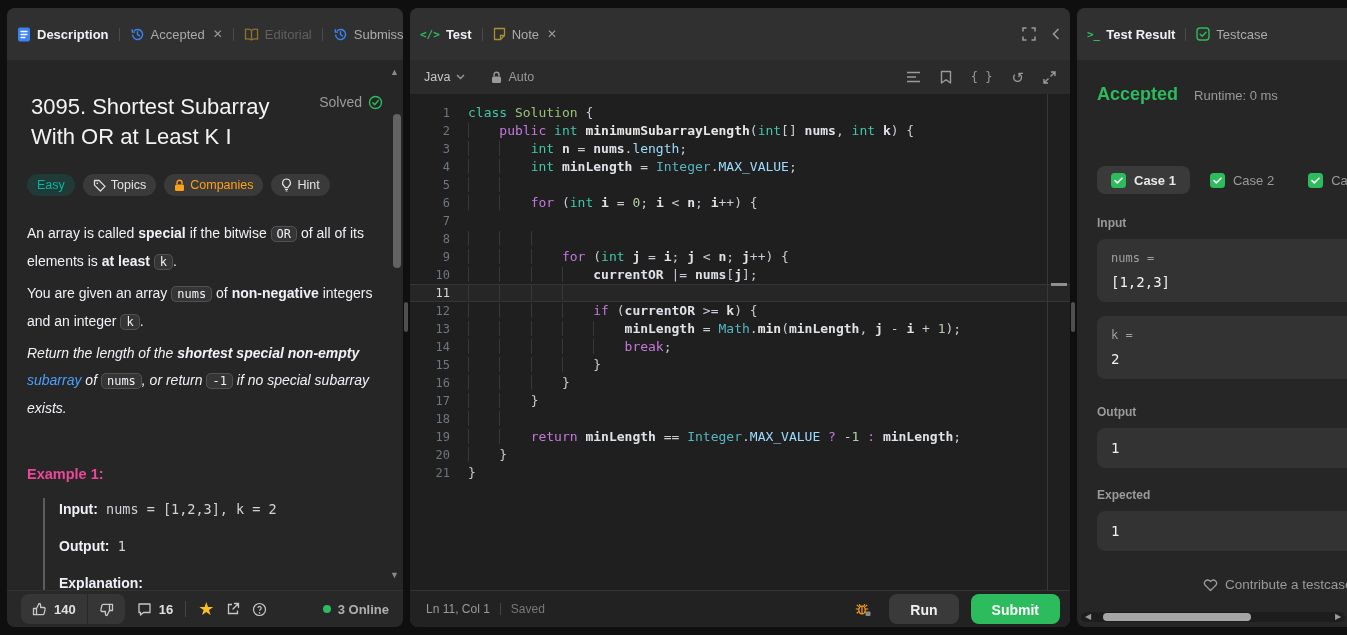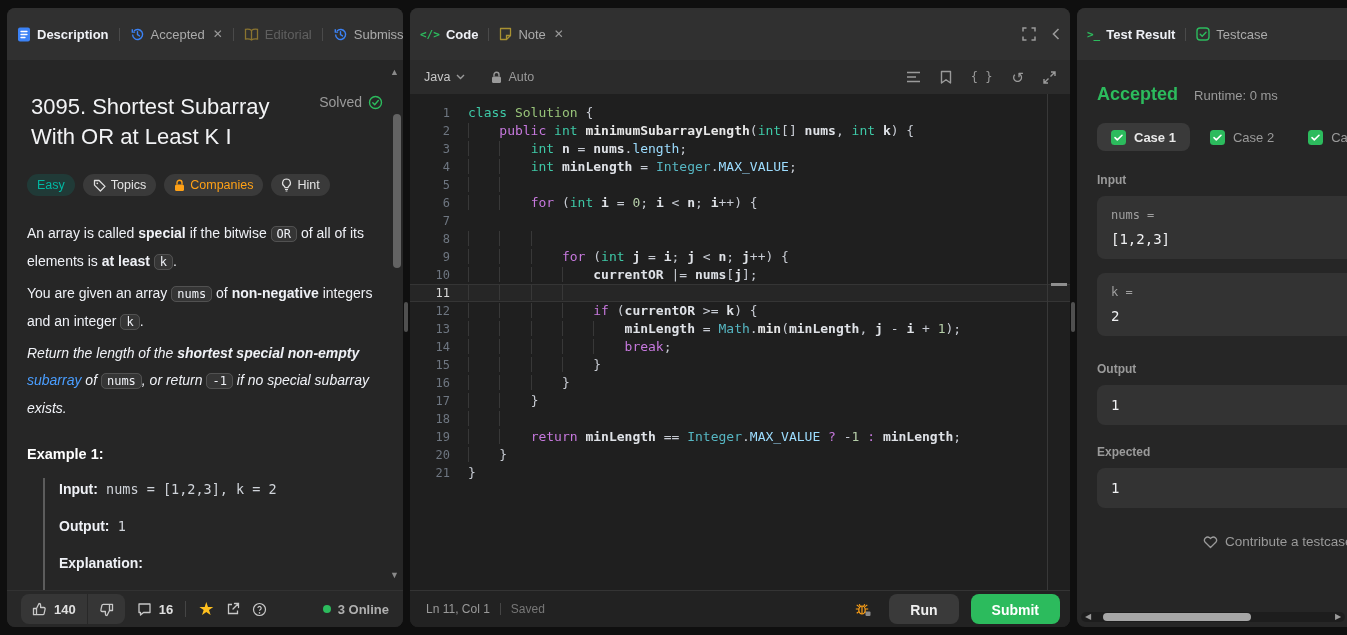--- a/index.html
+++ b/index.html
@@ -37,21 +37,21 @@
   .desc-body p{margin:4px 0 0;font-size:14px;line-height:27px;color:#eff1f6;}
   .desc-body p:first-of-type{margin-top:24px;}
   .rt-bold{font-weight:700;}
   .rt-italic{font-style:italic;}
   .rt-bi{font-style:italic;font-weight:700;}
   .rt-link{color:#4a9eff;font-style:italic;cursor:pointer;}
   .rt-code{font-family:"DejaVu Sans Mono",monospace;font-size:12px;background:rgba(255,255,255,0.07);
            border:1px solid rgba(255,255,255,0.14);border-radius:5px;padding:0 5px;color:#eff1f6;
            font-style:normal;white-space:nowrap;}
   .rt-mono{font-family:"DejaVu Sans Mono",monospace;font-size:13.5px;color:#d0d4da;}
-  .example-heading{margin-top:24px;font-size:14.5px;font-weight:700;color:#ffffff;}
+  .example-heading{margin-top:44px;font-size:14.5px;font-weight:700;color:#ec4899;}
   .example-block{margin:16px 0 0 16px;border-left:2px solid #5c5c5c;padding-left:14px;
                  display:flex;flex-direction:column;gap:15px;font-size:14px;line-height:22px;color:#eff1f6;}
   .panel-footer{height:36px;flex:none;display:flex;align-items:center;padding:0 14px;gap:12px;
                 background:#282828;border-top:1px solid rgba(255,255,255,0.05);}
   .vote-group{display:flex;gap:1px;}
   .vote-seg{display:flex;align-items:center;gap:7px;background:#363636;height:30px;padding:0 11px;
             color:#e0e0e0;font-size:13px;font-weight:600;cursor:pointer;}
   .vote-seg.left{border-radius:8px 0 0 8px;}
   .vote-seg.right{border-radius:0 8px 8px 0;}
   .foot-item{display:flex;align-items:center;gap:7px;color:#e0e0e0;font-size:13px;font-weight:600;cursor:pointer;}
@@ -100,21 +100,21 @@
   .btn-submit{background:#2cbb5d;color:#ffffff;margin-left:2px;}
   .bug-wrap{margin-left:auto;margin-right:8px;cursor:pointer;display:flex;}
 
   
   .result-body{flex:1;overflow:hidden;padding:24px 0 0 20px;position:relative;}
   .accepted-row{display:flex;align-items:baseline;gap:16px;}
   .accepted{color:#2cbb5d;font-size:18px;font-weight:700;}
   .runtime{color:#9a9a9a;font-size:13px;}
   .cases{display:flex;align-items:center;gap:6px;margin-top:18px;white-space:nowrap;}
   .case-pill{display:flex;align-items:center;gap:8px;height:28px;padding:0 14px;border-radius:8px;
-             font-size:13px;color:#9a9a9a;cursor:pointer;flex:none;}
+             font-size:13px;color:#9a9a9a;cursor:pointer;flex:none;margin-top:43px;}
   .case-pill.active{background:#3a3a3a;color:#e8e8e8;font-weight:600;}
   .field-label{margin-top:22px;font-size:12px;color:#9a9a9a;font-weight:600;}
   .io-box{width:300px;background:#333333;border-radius:8px;padding:12px 14px;margin-top:9px;box-sizing:border-box;}
   .io-box + .io-box{margin-top:14px;}
   .io-key{font-family:"DejaVu Sans Mono",monospace;font-size:12px;color:#a0a0a0;}
   .io-val{font-family:"DejaVu Sans Mono",monospace;font-size:14px;color:#f0f1f3;margin-top:9px;}
   .io-val.solo{margin-top:0;}
   .contribute{margin-top:26px;margin-left:106px;display:flex;align-items:center;gap:7px;
               color:#9a9a9a;font-size:13.5px;white-space:nowrap;cursor:pointer;}
   .h-scroll{position:absolute;bottom:5px;left:4px;right:2px;height:10px;display:flex;align-items:center;
@@ -260,21 +260,21 @@
       <span class="dot"></span>
       <span>3 Online</span>
     </div>
   </div>
 </div>
 
 <div class="panel" id="editor-panel">
   <div class="tabbar">
     <div class="tab active">
       <span class="code-glyph">&lt;/&gt;</span>
-      <span class="lbl">Code</span>
+      <span class="lbl">Test</span>
     </div>
     <div class="tab-divider"></div>
     <div class="tab">
       <svg width="13" height="14" viewBox="0 0 13 14" fill="none" stroke="#a89132" stroke-width="1.3">
           <path d="M1.5 1.5h10v7l-4 4h-6z" stroke-linejoin="round"></path>
           <path d="M11.5 8.5h-4v4"></path>
         </svg>
       <span class="lbl">Note</span>
       <span class="close-x">✕</span>
     </div>

